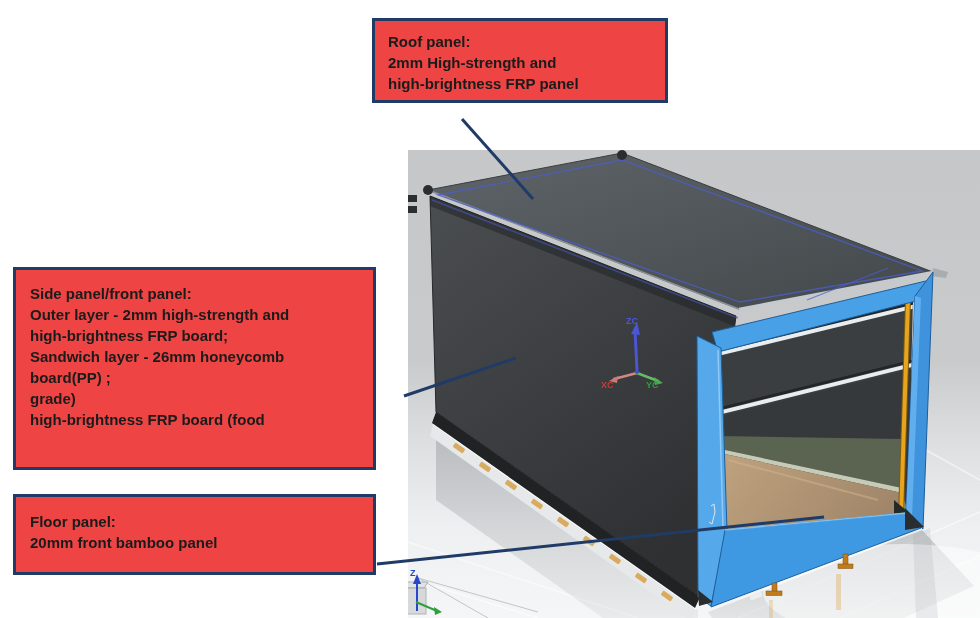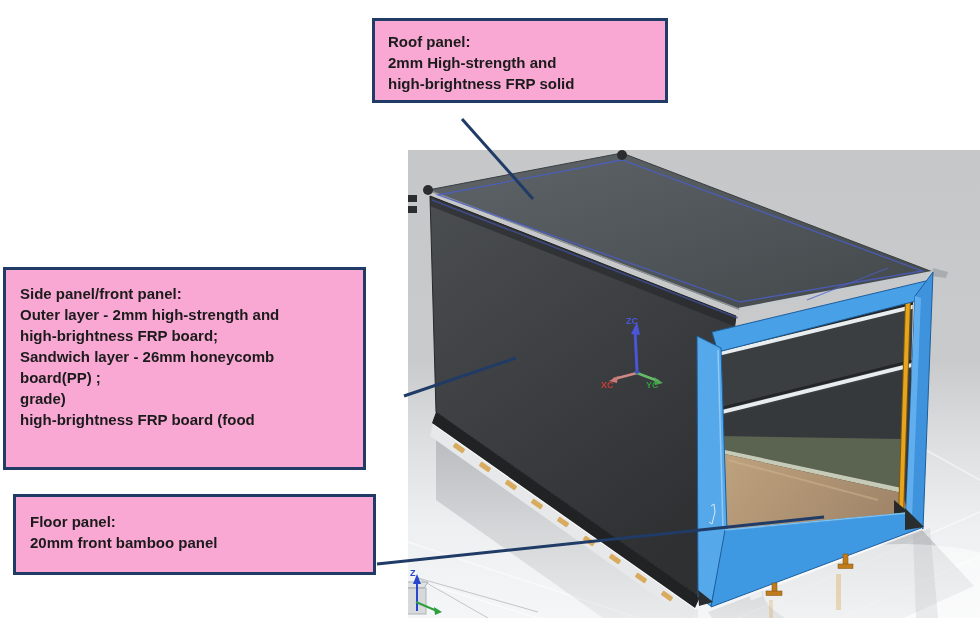--- a/index.html
+++ b/index.html
@@ -3,26 +3,26 @@
 <meta charset="utf-8">
 <style>
   html,body{margin:0;padding:0;background:#ffffff;}
   .canvas{
     position:relative;width:980px;height:618px;background:#ffffff;overflow:hidden;
     font-family:"Liberation Sans", sans-serif;
   }
   .viewport-svg{position:absolute;left:408px;top:150px;width:572px;height:468px;}
   .leader-svg{position:absolute;left:0;top:0;width:980px;height:618px;pointer-events:none;}
   .callout{
-    position:absolute;background:#f9a8d4;border:3px solid #1f3b66;box-sizing:border-box;
+    position:absolute;background:#ef4444;border:3px solid #1f3b66;box-sizing:border-box;
     color:#1b1b1b;font-weight:bold;font-size:15px;line-height:21px;
   }
   .callout .line{white-space:nowrap;}
   .callout-roof{left:372px;top:18px;width:296px;height:85px;padding:10px 0 0 13px;}
-  .callout-side{left:3px;top:267px;width:363px;height:203px;padding:13px 0 0 14px;}
+  .callout-side{left:13px;top:267px;width:363px;height:203px;padding:13px 0 0 14px;}
   .callout-floor{left:13px;top:494px;width:363px;height:81px;padding:14px 0 0 14px;}
 </style>
 </head>
 <body>
 
 <div class="canvas">
 
   <svg class="viewport-svg" viewBox="0 0 572 468" aria-hidden="true">
     <defs>
       <linearGradient id="bgGrad" x1="0" y1="0" x2="0" y2="1">
@@ -175,21 +175,21 @@
 
   <svg class="leader-svg" viewBox="0 0 980 618" aria-hidden="true">
     <line x1="462" y1="119" x2="533" y2="199" stroke="#1f3b66" stroke-width="3"></line>
     <line x1="404" y1="396" x2="516" y2="358" stroke="#1f3b66" stroke-width="3"></line>
     <line x1="377" y1="564" x2="824" y2="517" stroke="#1f3b66" stroke-width="3"></line>
   </svg>
 
   <div class="callout callout-roof">
     <div class="line">Roof panel:</div>
     <div class="line">2mm High-strength and</div>
-    <div class="line">high-brightness FRP solid</div>
+    <div class="line">high-brightness FRP panel</div>
   </div>
 
   <div class="callout callout-side">
     <div class="line">Side panel/front panel:</div>
     <div class="line">Outer layer - 2mm high-strength and</div>
     <div class="line">high-brightness FRP board;</div>
     <div class="line">Sandwich layer - 26mm honeycomb</div>
     <div class="line">board(PP) ;</div>
     <div class="line">grade)</div>
     <div class="line">high-brightness FRP board (food</div>

